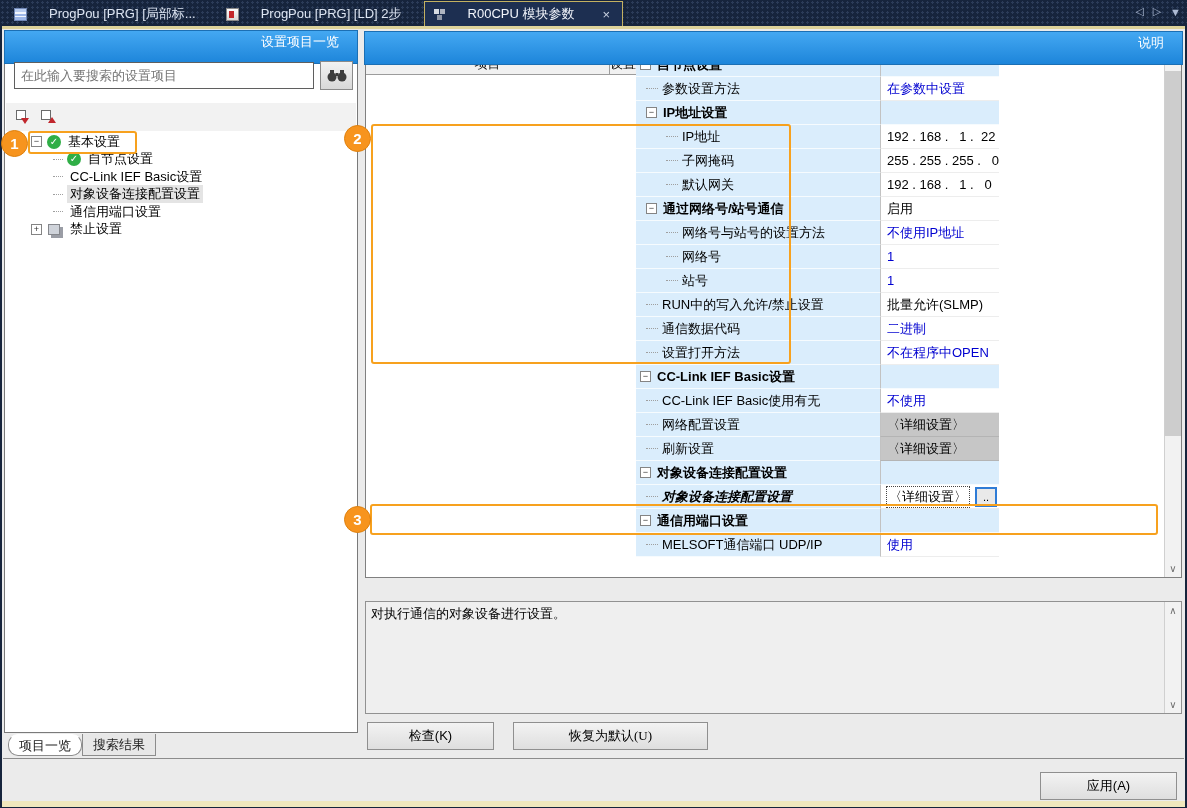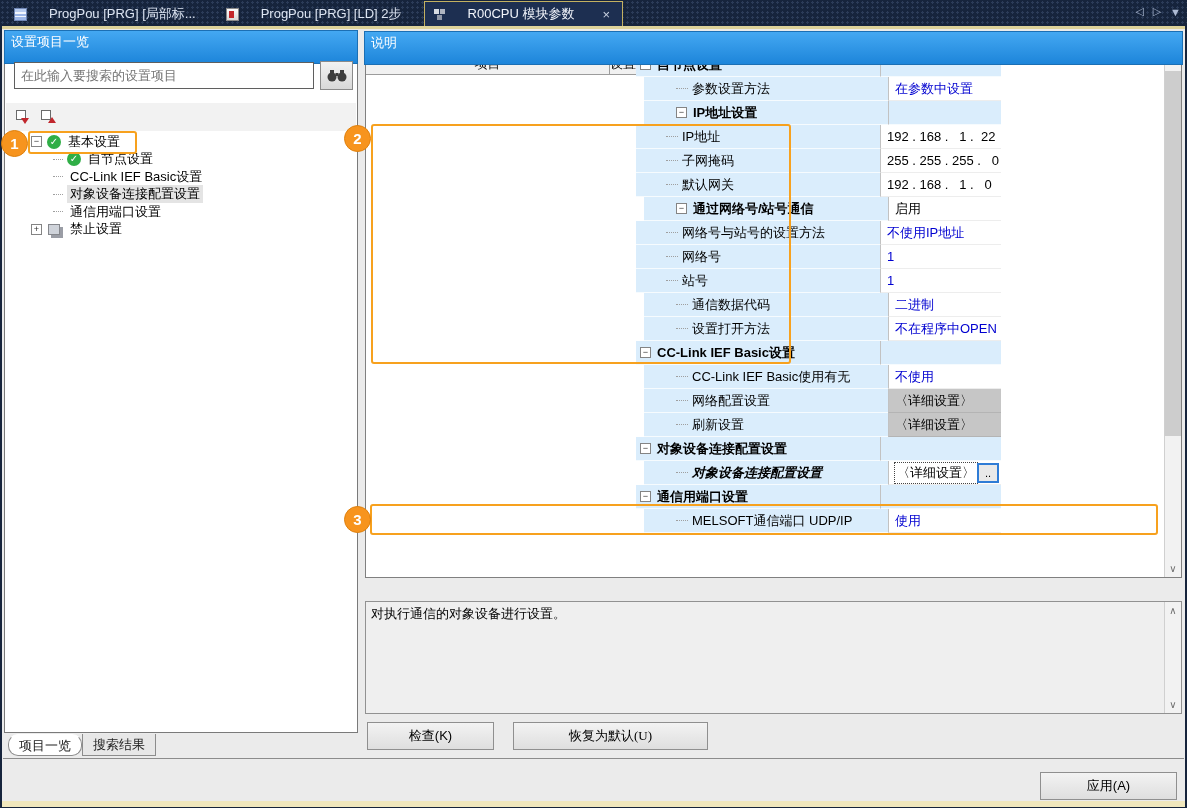--- a/index.html
+++ b/index.html
@@ -62,22 +62,23 @@
     border-bottom:6px solid #f0e7bd;
   }
   .statusband {
     position:absolute; left:3px; right:3px; top:758px; height:43px;
     background:#ebebeb; border-top:1px solid #8c8c8c;
   }
 
   
   .blue-title {
     height:34px; background:linear-gradient(180deg,#44a8f2,#1d85da);
-    color:#fff; font-size:13px; line-height:21px; padding:0 6px;
+    color:#fff; font-size:13px; line-height:21px; padding:0 18px;
     border:1px solid #1b6fb4;
+    text-align:right;
   }
 
   
   .lpanel {
     position:absolute; left:4px; top:31px; width:354px; height:702px;
     background:#fff; border:1px solid #7a7a7a; border-top:none;
   }
   .lpanel .blue-title { margin:-1px -1px 0 -1px; }
   .search-input {
     position:absolute; left:9px; top:31px; width:300px; height:27px;
@@ -146,21 +147,21 @@
   }
   .hc.c1 { width:244px; }
   .hc.c2 { flex:1; border-right:none; }
   .grow { display:flex; height:24px; }
   .ci {
     width:244px; background:#daedfc; display:flex; align-items:center;
     font-size:13px; white-space:nowrap; overflow:hidden;
     border-bottom:1px solid rgba(255,255,255,.75);
   }
   .ci.lv0 { padding-left:4px; }
-  .ci.lv1 { padding-left:32px;margin-left:8px; }
+  .ci.lv1 { padding-left:10px; }
   .ci.lv2 { padding-left:30px; }
   .gexp {
     width:11px; height:11px; border:1px solid #848484; background:#fff;
     font-size:9px; line-height:9px; text-align:center; color:#333; flex:none; margin-right:6px;
   }
   .gdash { width:12px; border-top:1px dotted #9f9f9f; margin-right:4px; flex:none; }
   .grp .glabel { font-weight:bold; }
   .isel .glabel { font-weight:bold; font-style:italic; }
   .cv {
     flex:1; background:#fff; display:flex; align-items:center;
@@ -391,20 +392,29 @@
               <span class="gdash"></span>
               <span class="glabel">站号</span>
             </div>
             <div class="cv cvb">
               <span class="vtext">1</span>
             </div>
           </div>
           <div class="grow">
             <div class="ci lv1">
               <span class="gdash"></span>
+              <span class="glabel">RUN中的写入允许/禁止设置</span>
+            </div>
+            <div class="cv">
+              <span class="vtext">批量允许(SLMP)</span>
+            </div>
+          </div>
+          <div class="grow">
+            <div class="ci lv1">
+              <span class="gdash"></span>
               <span class="glabel">通信数据代码</span>
             </div>
             <div class="cv cvb">
               <span class="vtext">二进制</span>
             </div>
           </div>
           <div class="grow">
             <div class="ci lv1">
               <span class="gdash"></span>
               <span class="glabel">设置打开方法</span>

